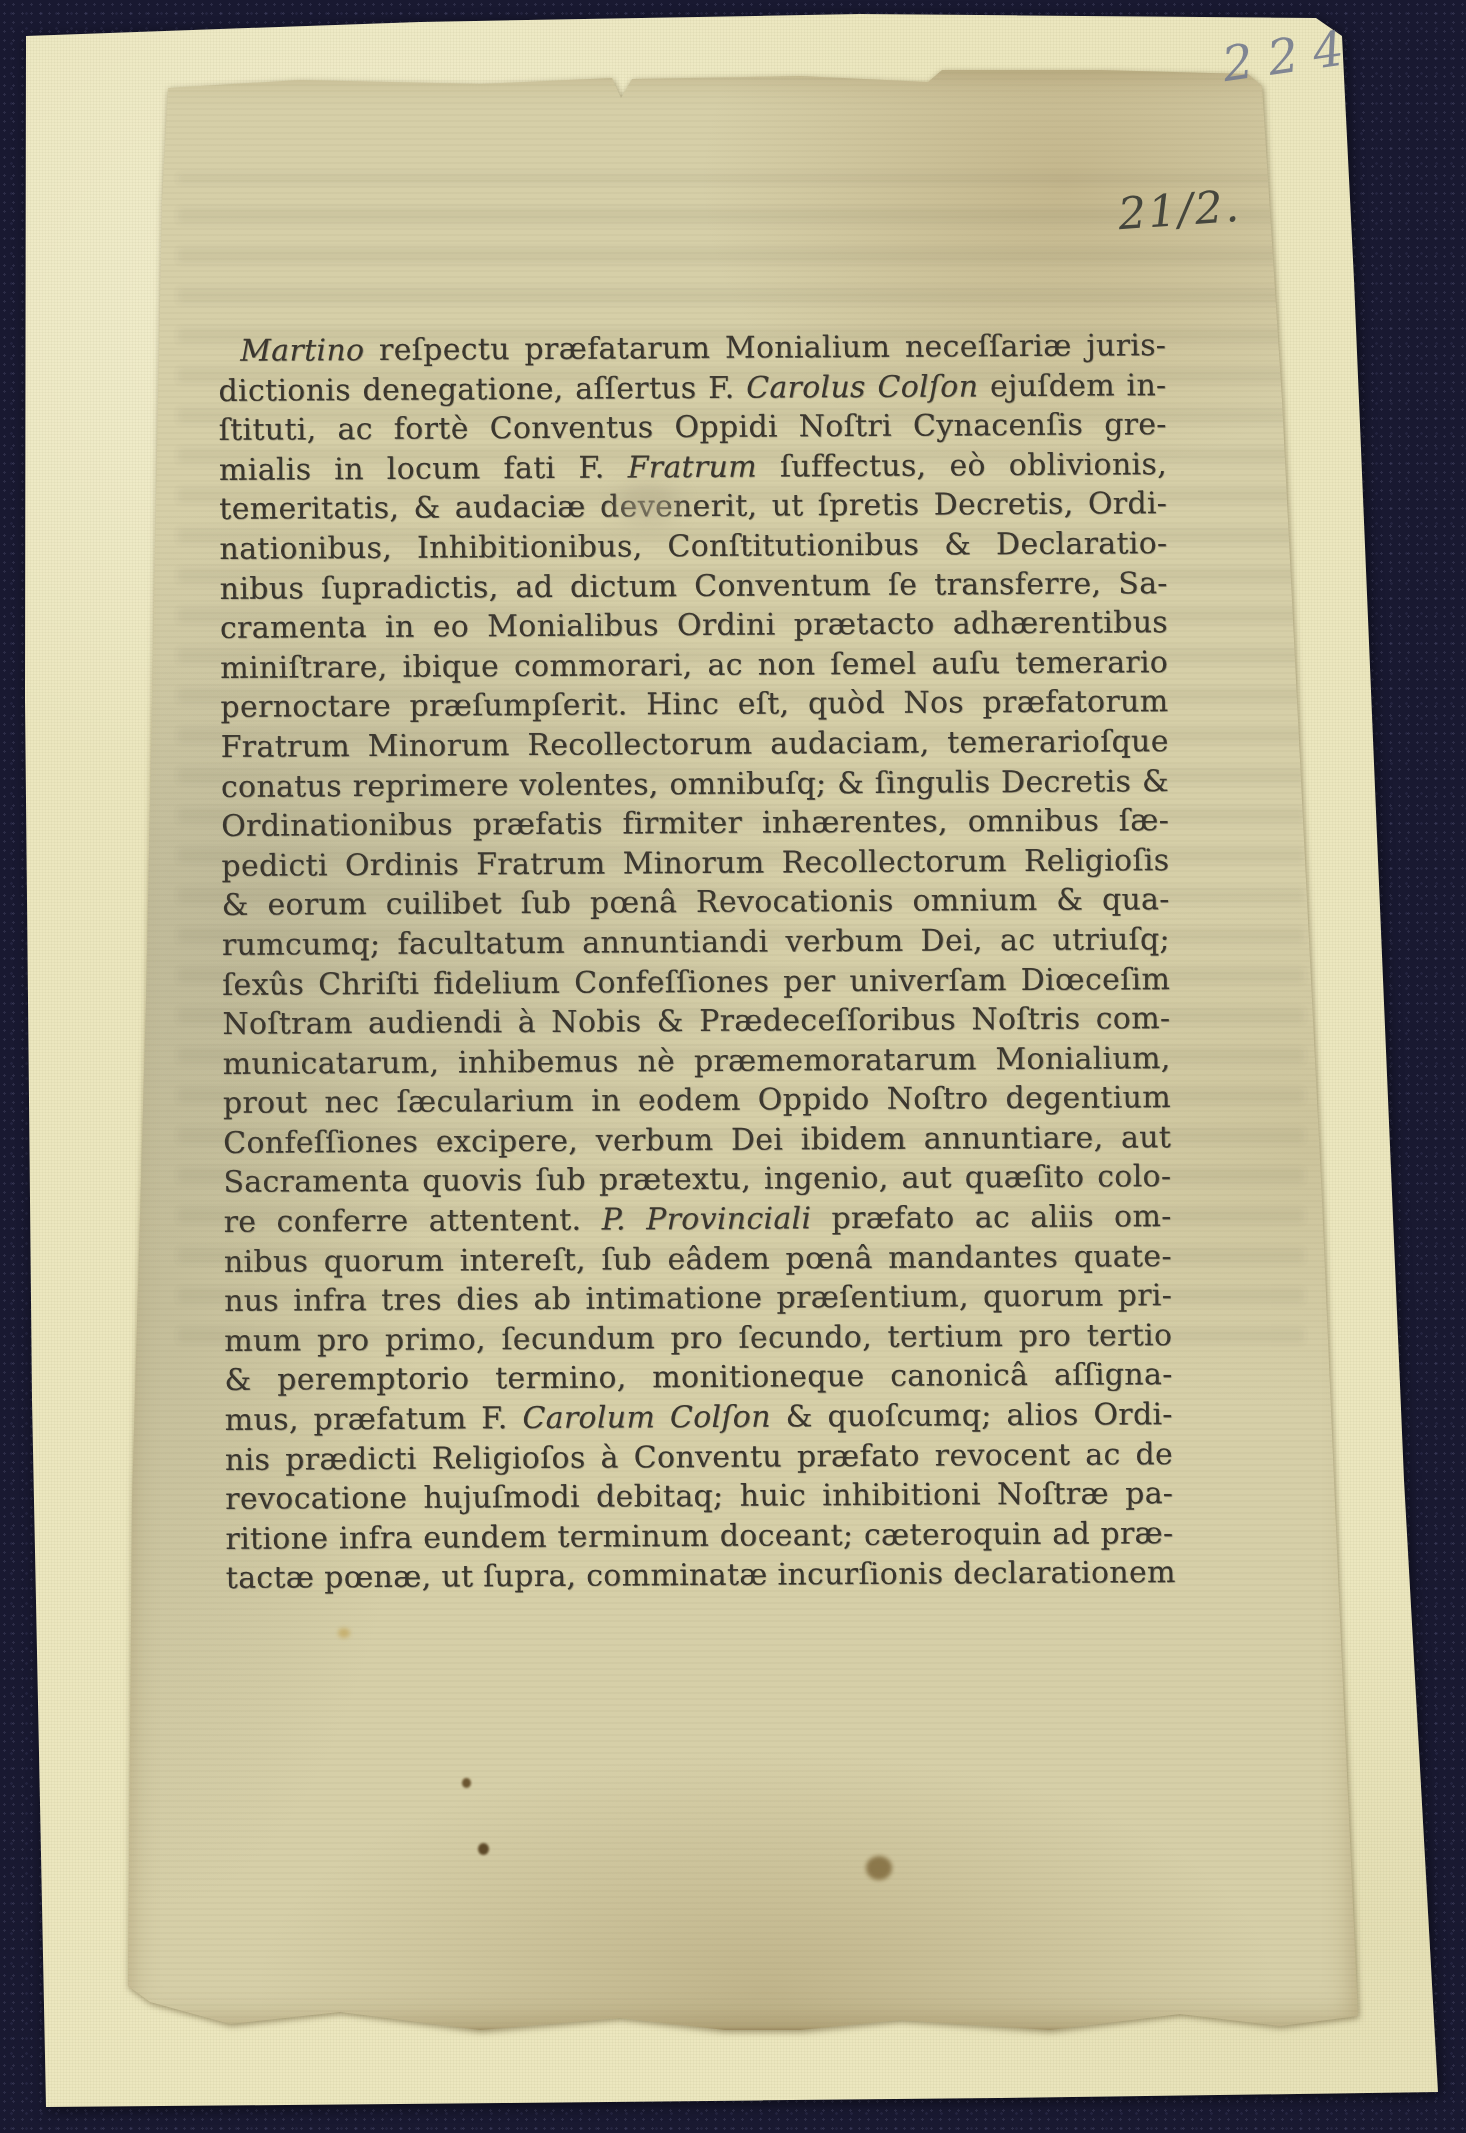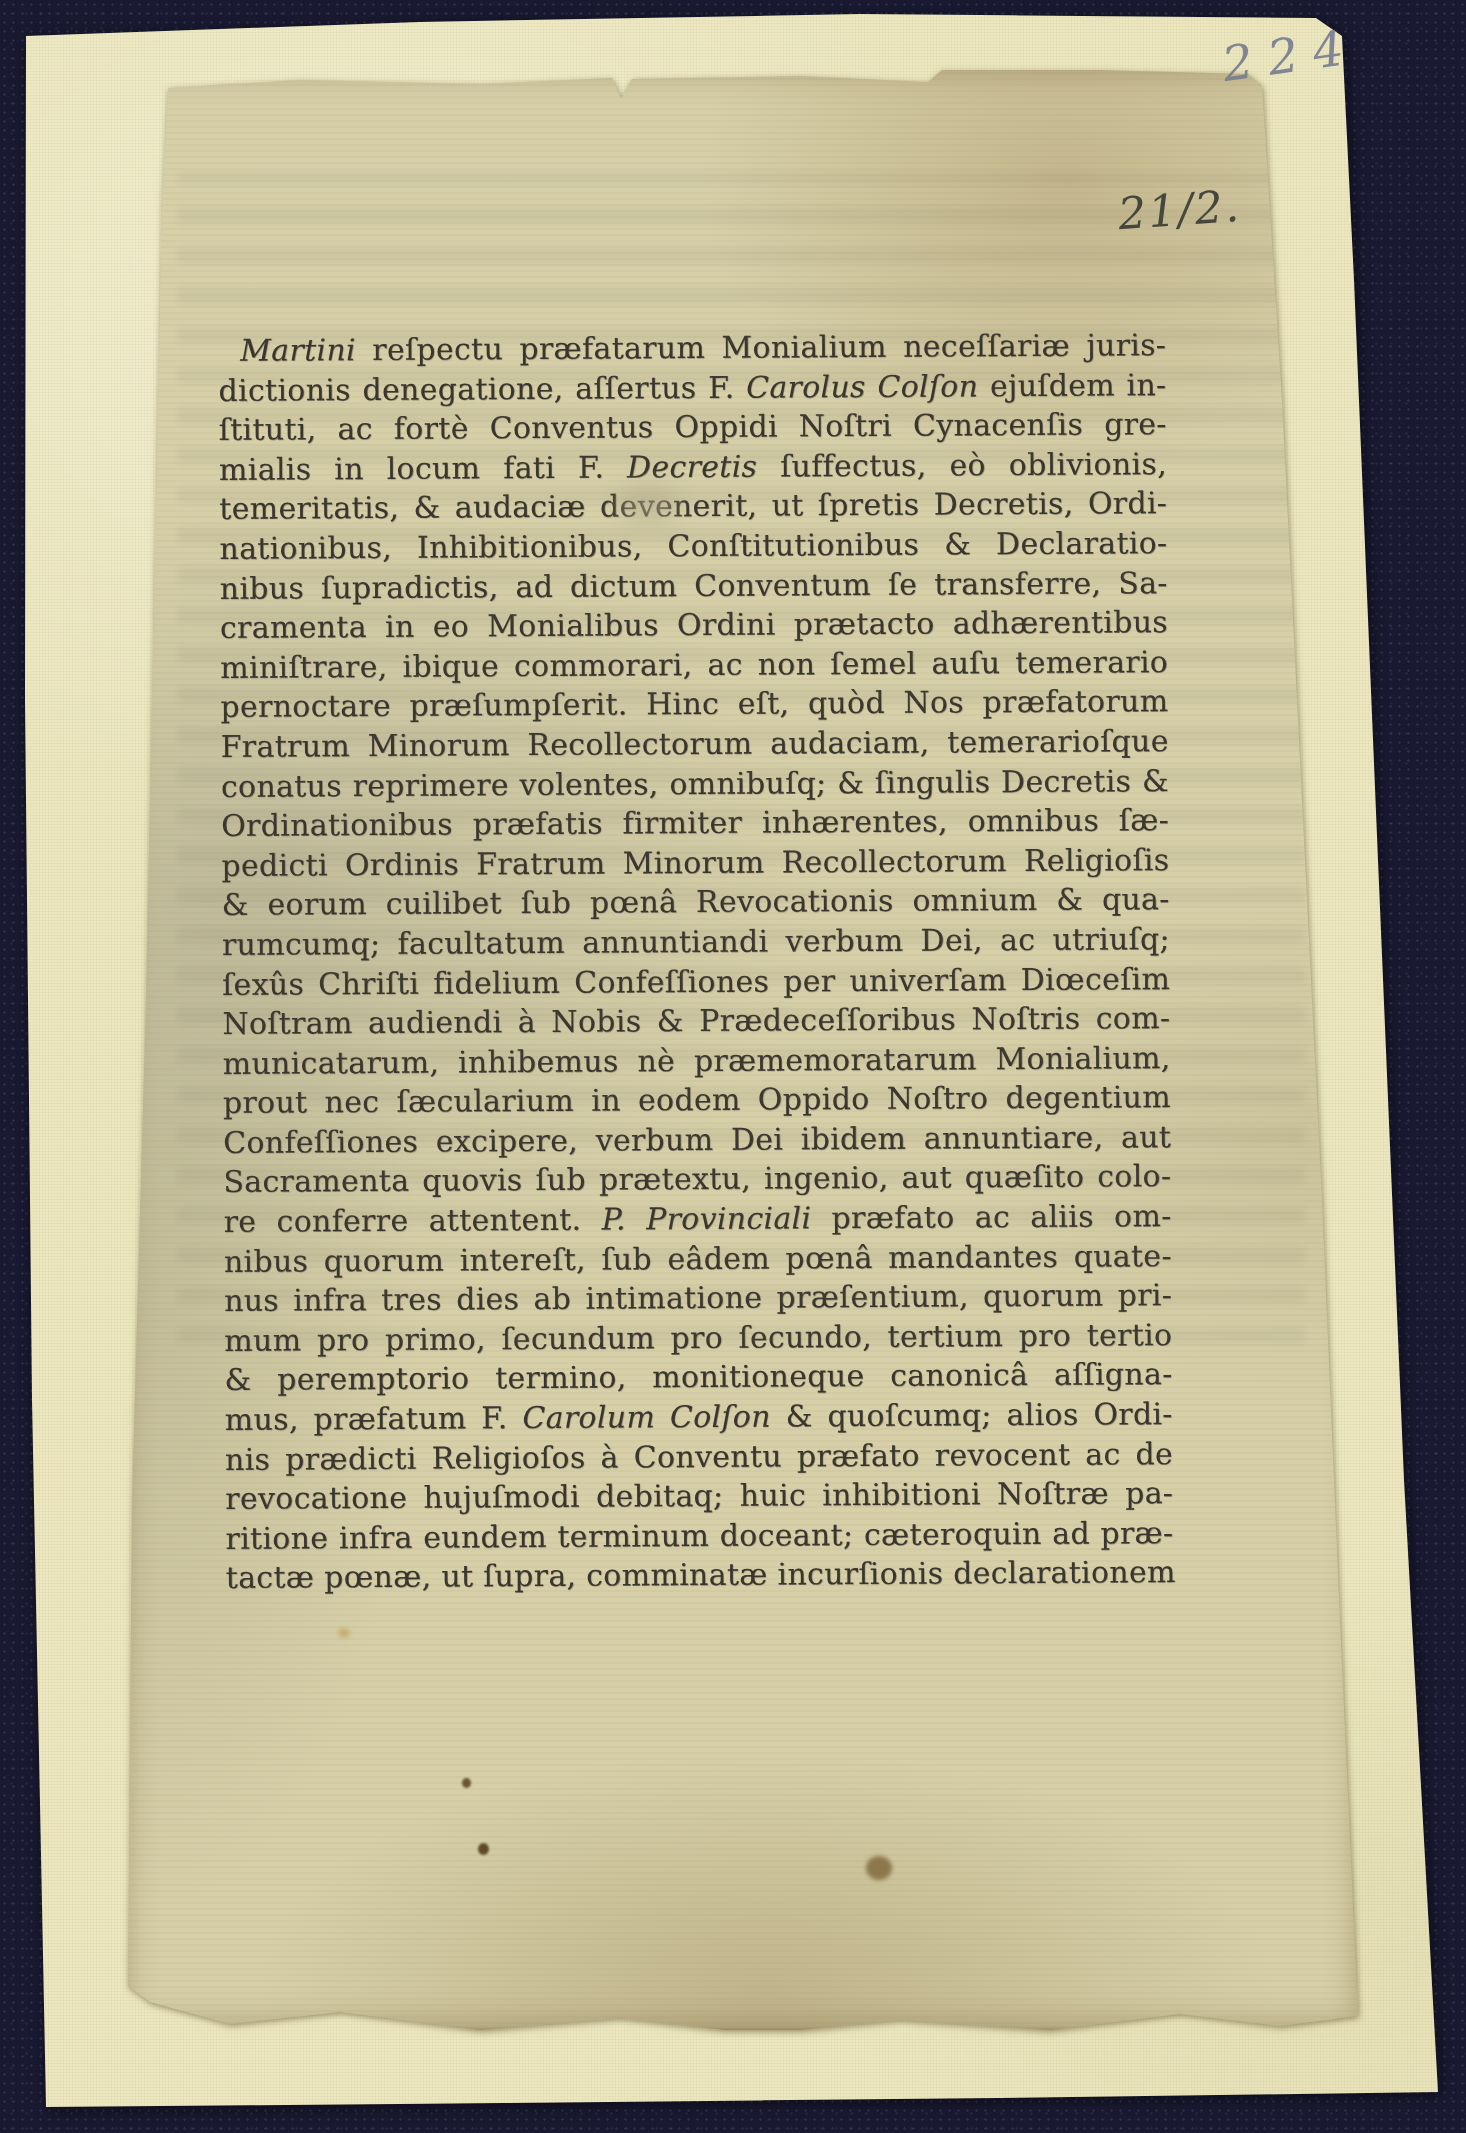--- a/index.html
+++ b/index.html
@@ -76,24 +76,24 @@
 <body>
 
 <div class="sheet-wrap">
   <div class="backing"></div>
 </div>
 
 <div class="page-wrap">
   <div class="page">
     <div class="ink-number">21/2.</div>
     <div class="textblock">
-        <div class="line"><span class="it">Martini</span><span> reſpectu præfatarum Monialium neceſſariæ juris-</span></div>
+        <div class="line"><span class="it">Martino</span><span> reſpectu præfatarum Monialium neceſſariæ juris-</span></div>
         <div class="line"><span>dictionis denegatione, aſſertus F. </span><span class="it">Carolus Colſon</span><span> ejuſdem in-</span></div>
         <div class="line"><span>ſtituti, ac fortè Conventus Oppidi Noſtri Cynacenſis gre-</span></div>
-        <div class="line"><span>mialis in locum fati F. </span><span class="it">Decretis</span><span> ſuffectus, eò oblivionis,</span></div>
+        <div class="line"><span>mialis in locum fati F. </span><span class="it">Fratrum</span><span> ſuffectus, eò oblivionis,</span></div>
         <div class="line"><span>temeritatis, &amp; audaciæ devenerit, ut ſpretis Decretis, Ordi-</span></div>
         <div class="line"><span>nationibus, Inhibitionibus, Conſtitutionibus &amp; Declaratio-</span></div>
         <div class="line"><span>nibus ſupradictis, ad dictum Conventum ſe transferre, Sa-</span></div>
         <div class="line"><span>cramenta in eo Monialibus Ordini prætacto adhærentibus</span></div>
         <div class="line"><span>miniſtrare, ibique commorari, ac non ſemel auſu temerario</span></div>
         <div class="line"><span>pernoctare præſumpſerit.  Hinc eſt, quòd Nos præfatorum</span></div>
         <div class="line"><span>Fratrum Minorum Recollectorum audaciam, temerarioſque</span></div>
         <div class="line"><span>conatus reprimere volentes, omnibuſq; &amp; ſingulis Decretis &amp;</span></div>
         <div class="line"><span>Ordinationibus præfatis firmiter inhærentes, omnibus ſæ-</span></div>
         <div class="line"><span>pedicti Ordinis Fratrum Minorum Recollectorum Religioſis</span></div>

